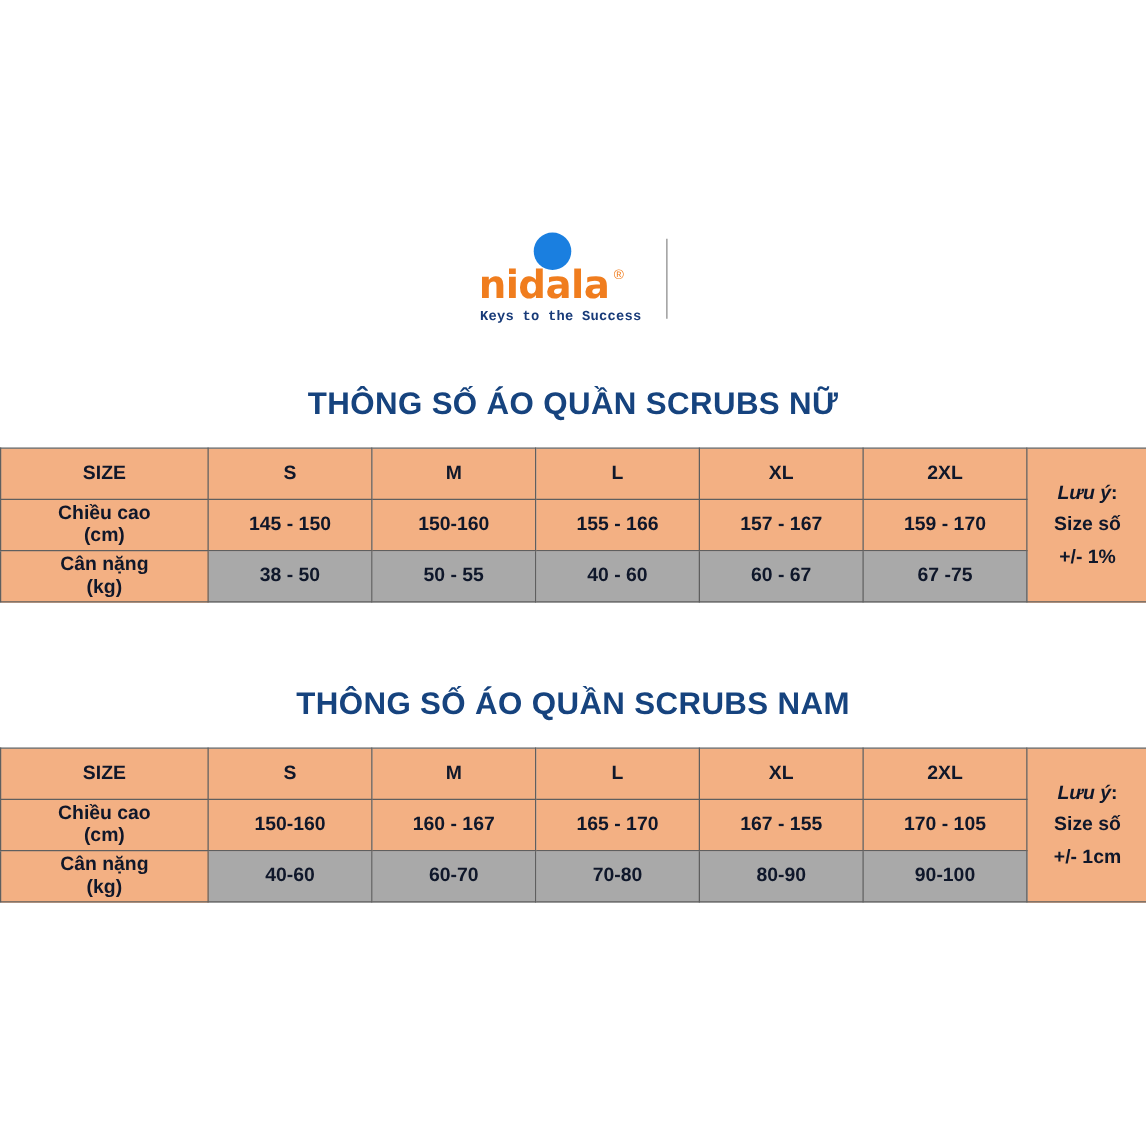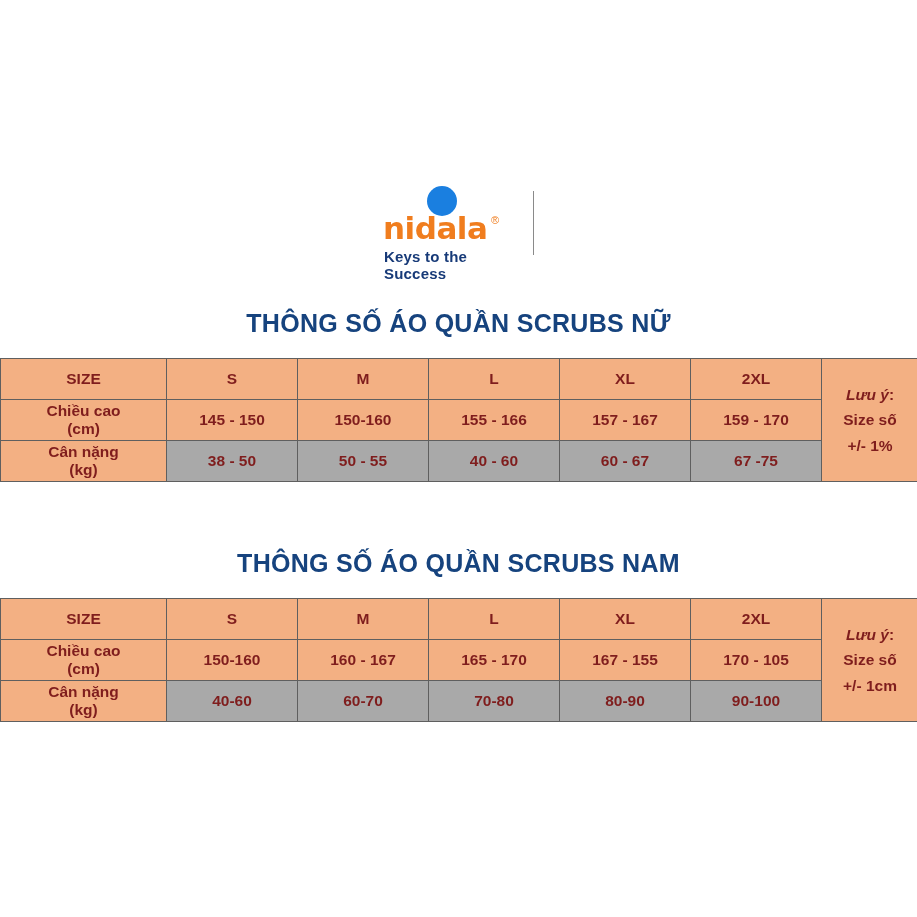--- a/index.html
+++ b/index.html
@@ -65,24 +65,25 @@
     position: absolute;
     left: 108px;
     top: 36px;
     font-size: 11px;
     color: #f07d1e;
   }
   .logo-tag {
     position: absolute;
     left: 1px;
     top: 70px;
-    font-size: 15px;
+    font-size: 11px;
     font-weight: bold;
     color: #173a78;
     letter-spacing: 0.2px;
+    font-family: Liberation Mono, monospace;
   }
   .brand-divider {
     width: 1px;
     height: 64px;
     background: #8a8a8a;
   }
   .official {
     font-size: 19px;
     font-weight: bold;
     color: #2b2b2b;
@@ -112,21 +113,21 @@
     border-collapse: collapse;
     width: 917px;
     table-layout: fixed;
   }
   table.sizetable td {
     border: 1px solid #5f5f5f;
     text-align: center;
     vertical-align: middle;
     font-size: 15.5px;
     font-weight: bold;
-    color: #7f1d1d;
+    color: #0f172a;
     height: 36px;
     padding: 2px 2px;
   }
   .c-label { width: 166px; background: #f3b083; }
   .c-data  { width: 131px; }
   .c-note  { width: 97px;  background: #f3b083; }
 
   .row-head td { background: #f3b083; height: 36px; }
   .row-height td.val { background: #f3b083; }
   .row-weight td.val { background: #a9a9a9; }

